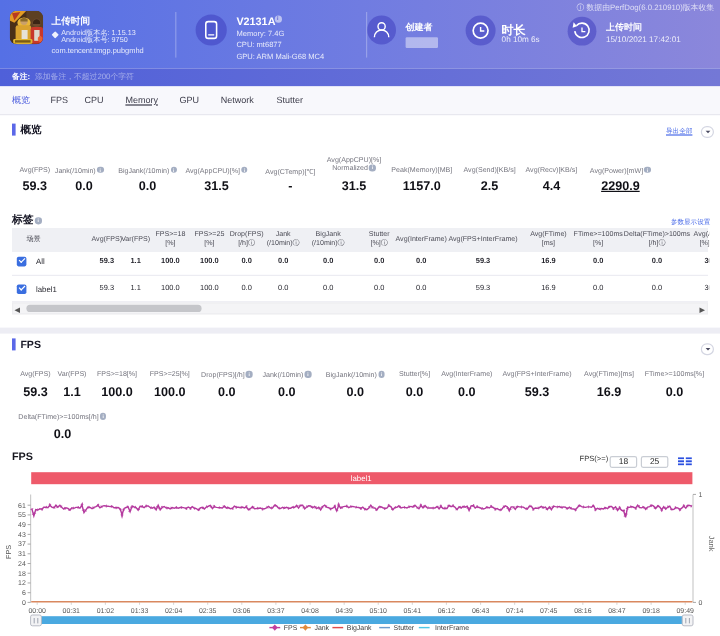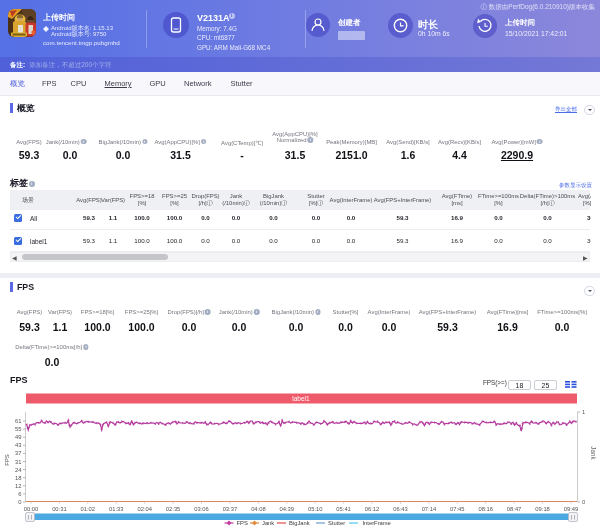--- a/index.html
+++ b/index.html
@@ -137,23 +137,23 @@
       <div class="abs cc sval" style="left:70px;top:149px;">0.0</div>
       <div class="abs cc slab" style="left:123px;top:138.5px;">BigJank(/10min)<span class="info">i</span></div>
       <div class="abs cc sval" style="left:123px;top:149px;">0.0</div>
       <div class="abs cc slab" style="left:180.5px;top:138.5px;">Avg(AppCPU)[%]<span class="info">i</span></div>
       <div class="abs cc sval" style="left:180.5px;top:149px;">31.5</div>
       <div class="abs cc slab" style="left:242px;top:138.5px;">Avg(CTemp)[℃]</div>
       <div class="abs cc sval" style="left:242px;top:149px;">-</div>
       <div class="abs cc slab" style="left:295px;top:131px;">Avg(AppCPU)[%]<br>Normalized<span class="info">i</span></div>
       <div class="abs cc sval" style="left:295px;top:149px;">31.5</div>
       <div class="abs cc slab" style="left:351.5px;top:138.5px;">Peak(Memory)[MB]</div>
-      <div class="abs cc sval" style="left:351.5px;top:149px;">2151.0</div>
+      <div class="abs cc sval" style="left:351.5px;top:149px;">1157.0</div>
       <div class="abs cc slab" style="left:408px;top:138.5px;">Avg(Send)[KB/s]</div>
-      <div class="abs cc sval" style="left:408px;top:149px;">1.6</div>
+      <div class="abs cc sval" style="left:408px;top:149px;">2.5</div>
       <div class="abs cc slab" style="left:459.5px;top:138.5px;">Avg(Recv)[KB/s]</div>
       <div class="abs cc sval" style="left:459.5px;top:149px;">4.4</div>
       <div class="abs cc slab" style="left:517px;top:138.5px;">Avg(Power)[mW]<span class="info">i</span></div>
       <div class="abs cc sval" style="left:517px;top:149px;text-decoration:underline;">2290.9</div>
     </div>
 
   <div class="abs" style="left:10px;top:177px;font-size:9px;font-weight:bold;color:#191927;">标签<span class="info" style="font-weight:bold;">i</span></div>
   <div class="abs" style="left:559px;top:182px;font-size:5.5px;color:#4a6be8;">参数显示设置</div>
   <div class="abs" id="thead">
       <div class="th" style="left:18px;top:7px;">场景</div>

